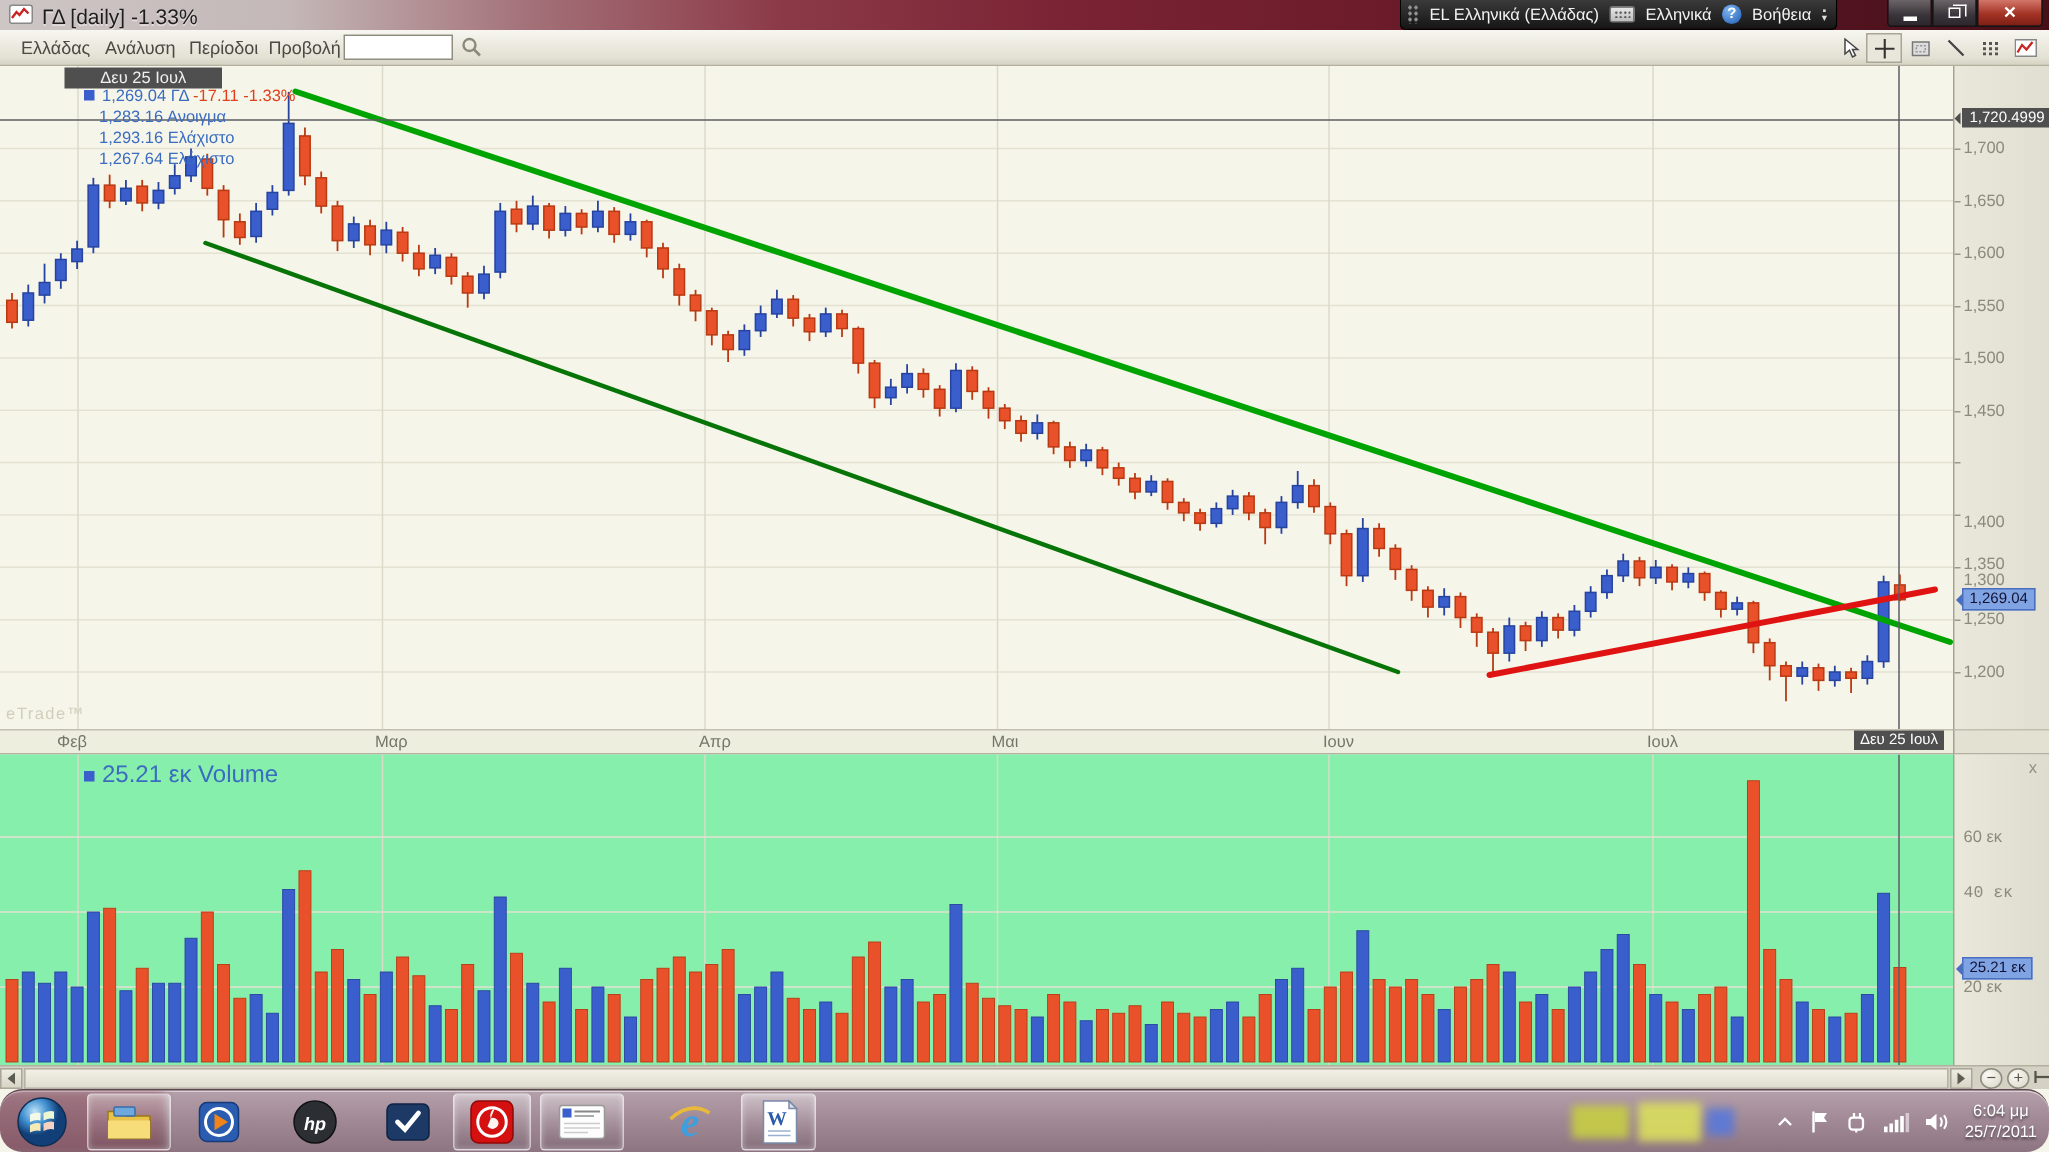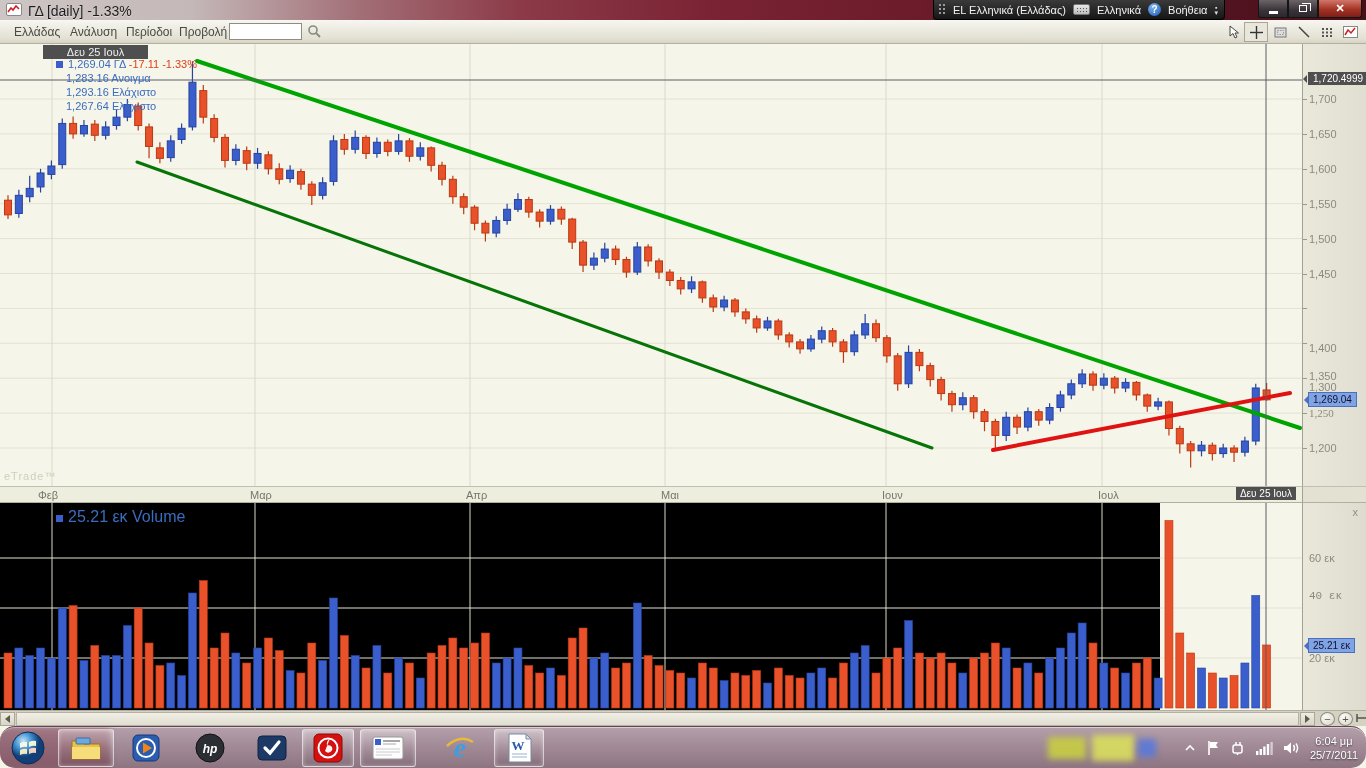--- a/index.html
+++ b/index.html
@@ -53,21 +53,21 @@
   #price-area { position:absolute; left:0; top:44px; width:1302px; height:442px; background:#f6f5e9; }
   #price-axis { position:absolute; left:1302px; top:44px; width:80px; height:442px;
     background:linear-gradient(90deg,#e9e8da,#dedcce); border-left:1px solid #a3a094; }
   .yaxis-label { position:absolute; left:6px; font-size:11px; color:#8b8b7c; }
   .tickmark { position:absolute; left:0; width:4px; height:1px; background:#9a9a8b; }
   #xstrip { position:absolute; left:0; top:486px; width:1302px; height:17px; background:#eeeedf;
     border-top:1px solid #c2bfb0; border-bottom:1px solid #b3b0a1; }
   #xstrip-corner { position:absolute; left:1302px; top:486px; width:64px; height:17px; background:#e2e1d2;
     border-top:1px solid #c2bfb0; border-bottom:1px solid #b3b0a1; border-left:1px solid #a3a094; }
   .month-label { position:absolute; top:2px; font-size:11px; color:#75756a; }
-  #vol-area { position:absolute; left:0; top:503px; width:1160px; height:207px; background:#000000; }
+  #vol-area { position:absolute; left:0; top:503px; width:1302px; height:207px; background:#86efac; }
   #vol-axis { position:absolute; left:1302px; top:503px; width:64px; height:207px;
     background:linear-gradient(90deg,#e9e8da,#dedcce); border-left:1px solid #a3a094; }
   #vol-close { position:absolute; right:8px; top:3px; font-size:11px; color:#90907f; cursor:default; }
 
   .badge-dark { position:absolute; background:#4f4f4f; color:#fff; font-size:10px; padding:1px 5px; white-space:nowrap; }
   .badge-blue { position:absolute; background:#7fa3e3; color:#111133; font-size:10px; padding:1px 4px;
     border:1px solid #4a6fc0; white-space:nowrap; }
   .arrow-left:before { content:""; position:absolute; left:-5px; top:3px; border:4px solid transparent; border-right-color:#4f4f4f; border-left:none;}
   .badge-blue.arrow-left:before { border-right-color:#4a6fc0; }
 
@@ -493,21 +493,21 @@
       <div class="yaxis-label" style="top: 188.6px;">1,500</div>
       <div class="tickmark" style="top: 194.6px;"></div>
       <div class="yaxis-label" style="top: 223.5px;">1,450</div>
       <div class="tickmark" style="top: 229.5px;"></div>
       <div class="yaxis-label" style="top: 258.4px; margin-top: 40px;">1,400</div>
       <div class="tickmark" style="top: 264.4px;"></div>
       <div class="yaxis-label" style="top: 293.3px; margin-top: 33px;">1,350</div>
       <div class="tickmark" style="top: 299.3px;"></div>
       <div class="yaxis-label" style="top: 337px;">1,300</div>
       <div class="tickmark" style="top: 334.2px;"></div>
-      <div class="yaxis-label" style="top: 363.1px; font-family: Liberation Serif, serif;">1,250</div>
+      <div class="yaxis-label" style="top: 363.1px;">1,250</div>
       <div class="tickmark" style="top: 369.1px;"></div>
       <div class="yaxis-label" style="top: 398px;">1,200</div>
       <div class="tickmark" style="top: 404px;"></div>
     </div>
 
   <div id="xstrip">
     <div class="badge-dark" style="left:1236px; top:0; width:60px; text-align:center; padding:1px 0;">Δευ 25 Ιουλ</div>
   <div class="month-label" style="left: 38px;">Φεβ</div>
       <div class="month-label" style="left: 250px;">Μαρ</div>
       <div class="month-label" style="left: 466px;">Απρ</div>

